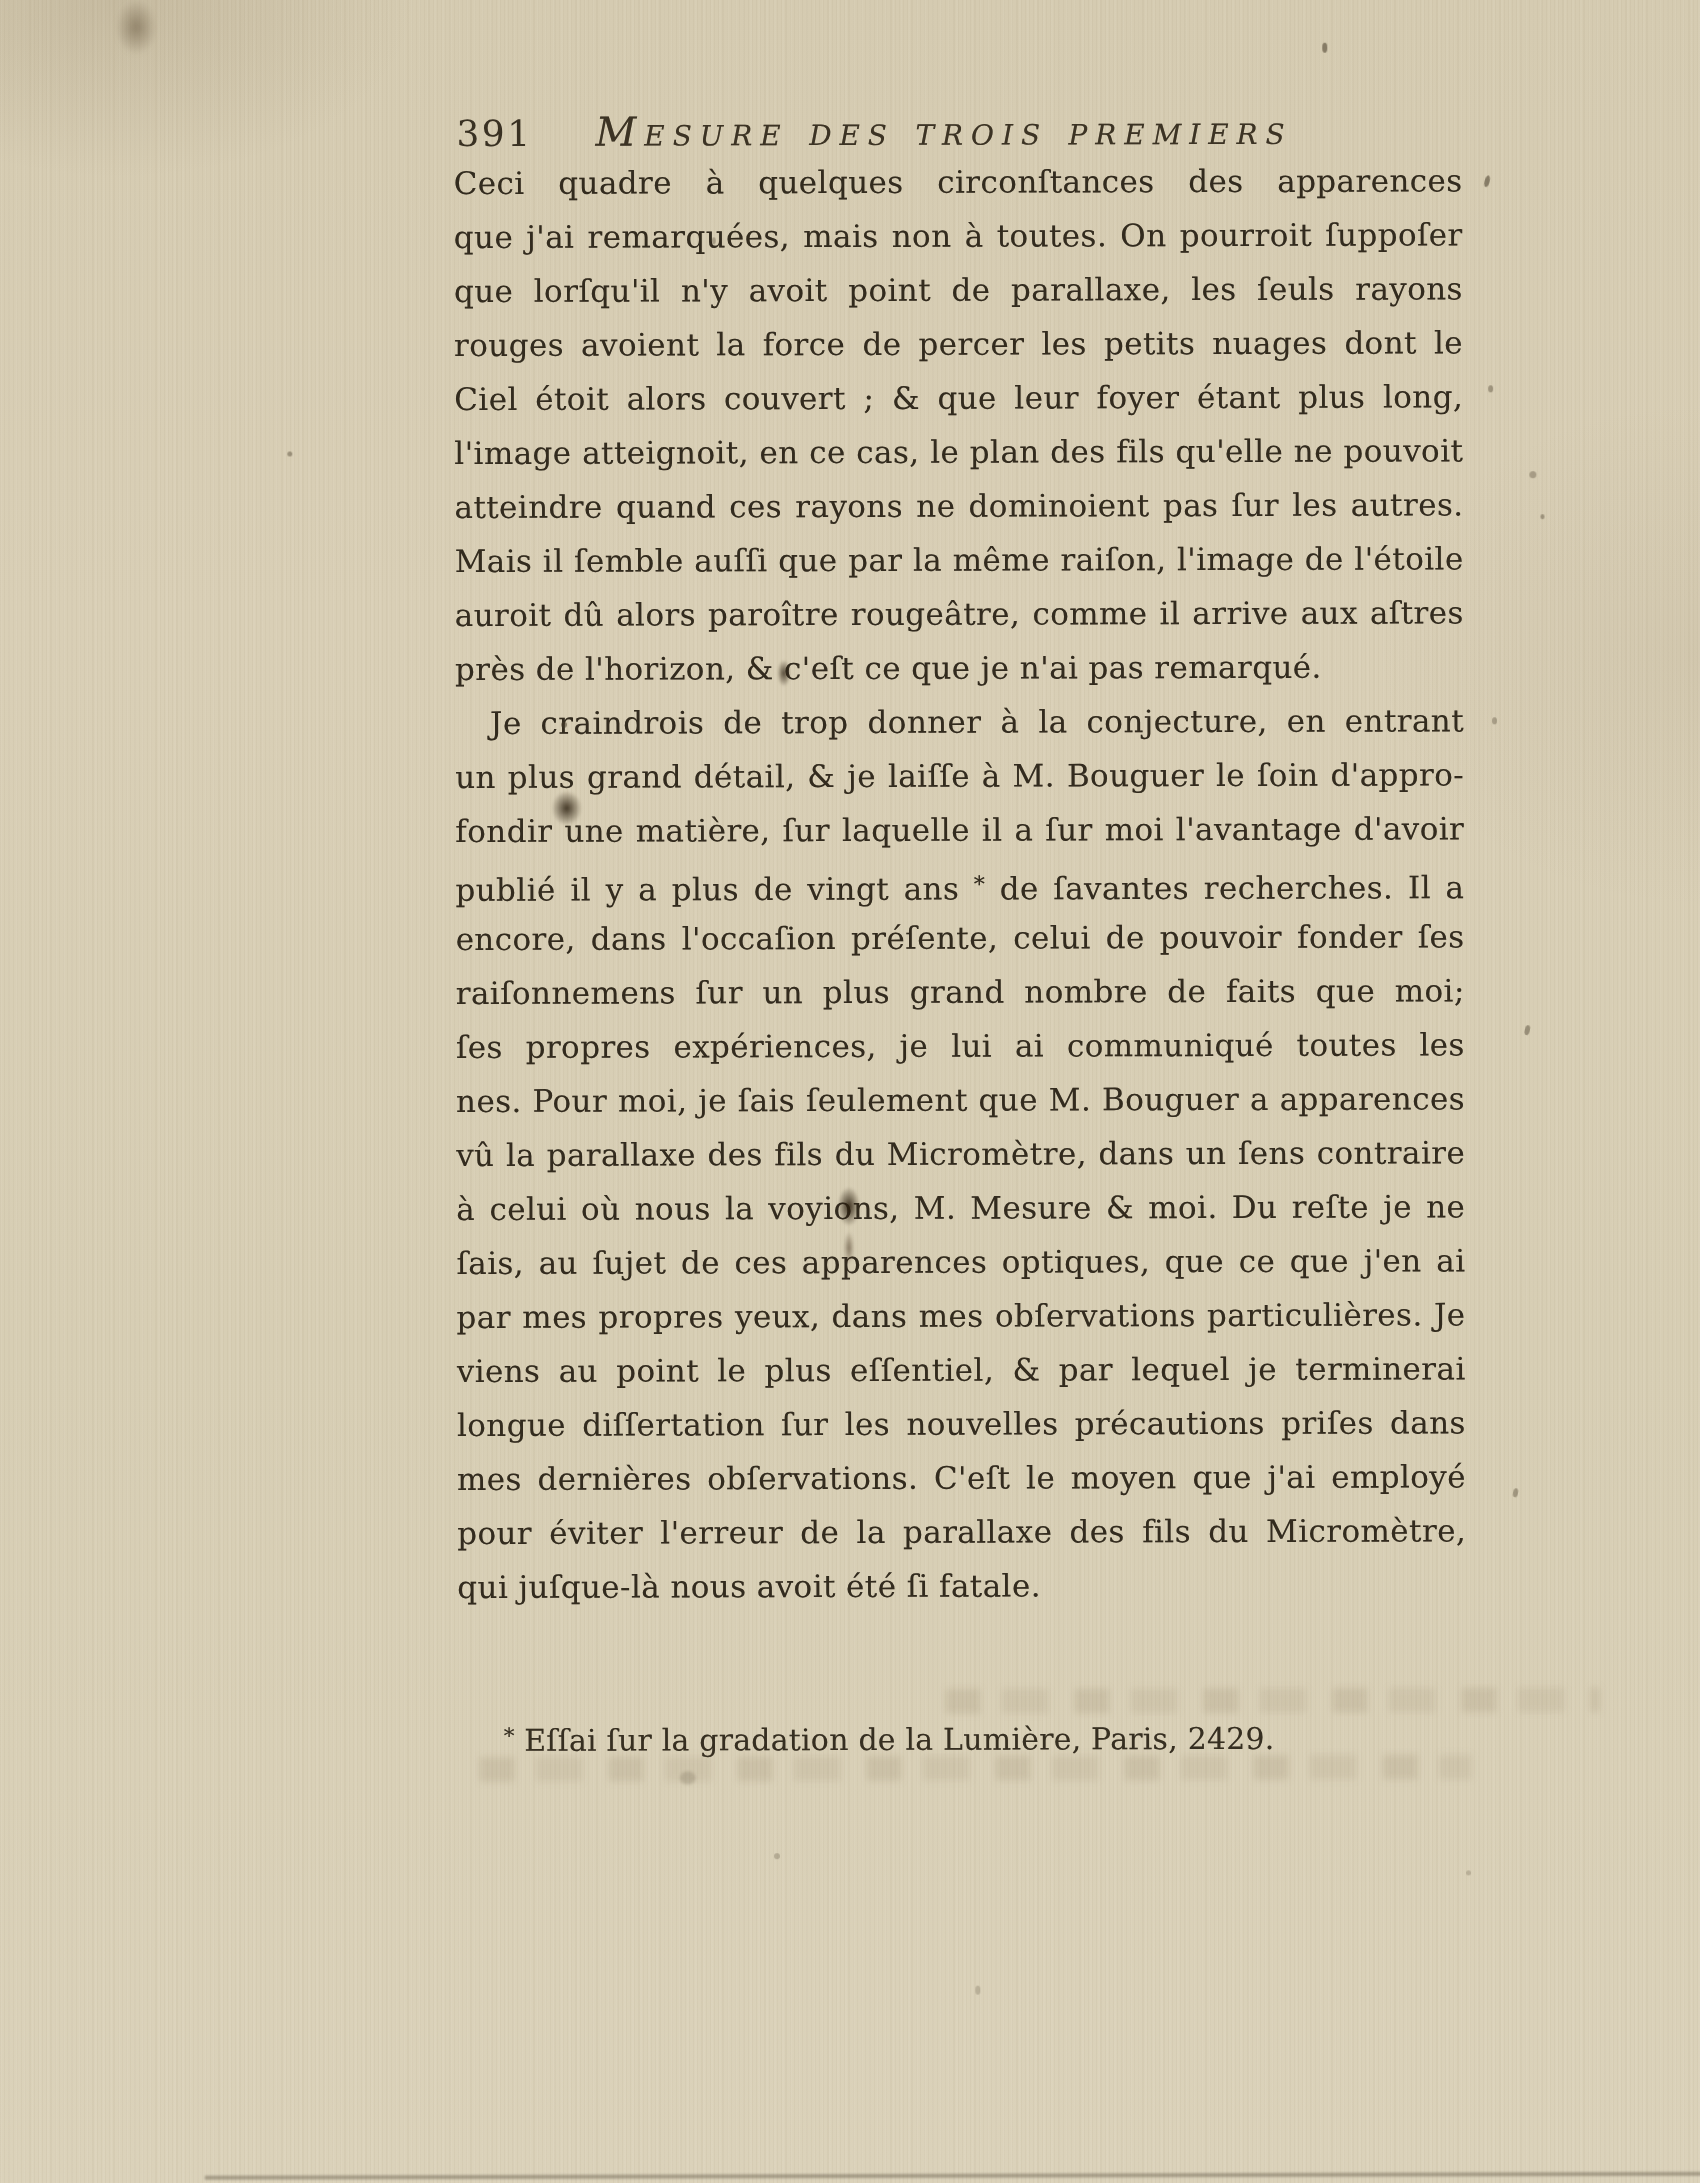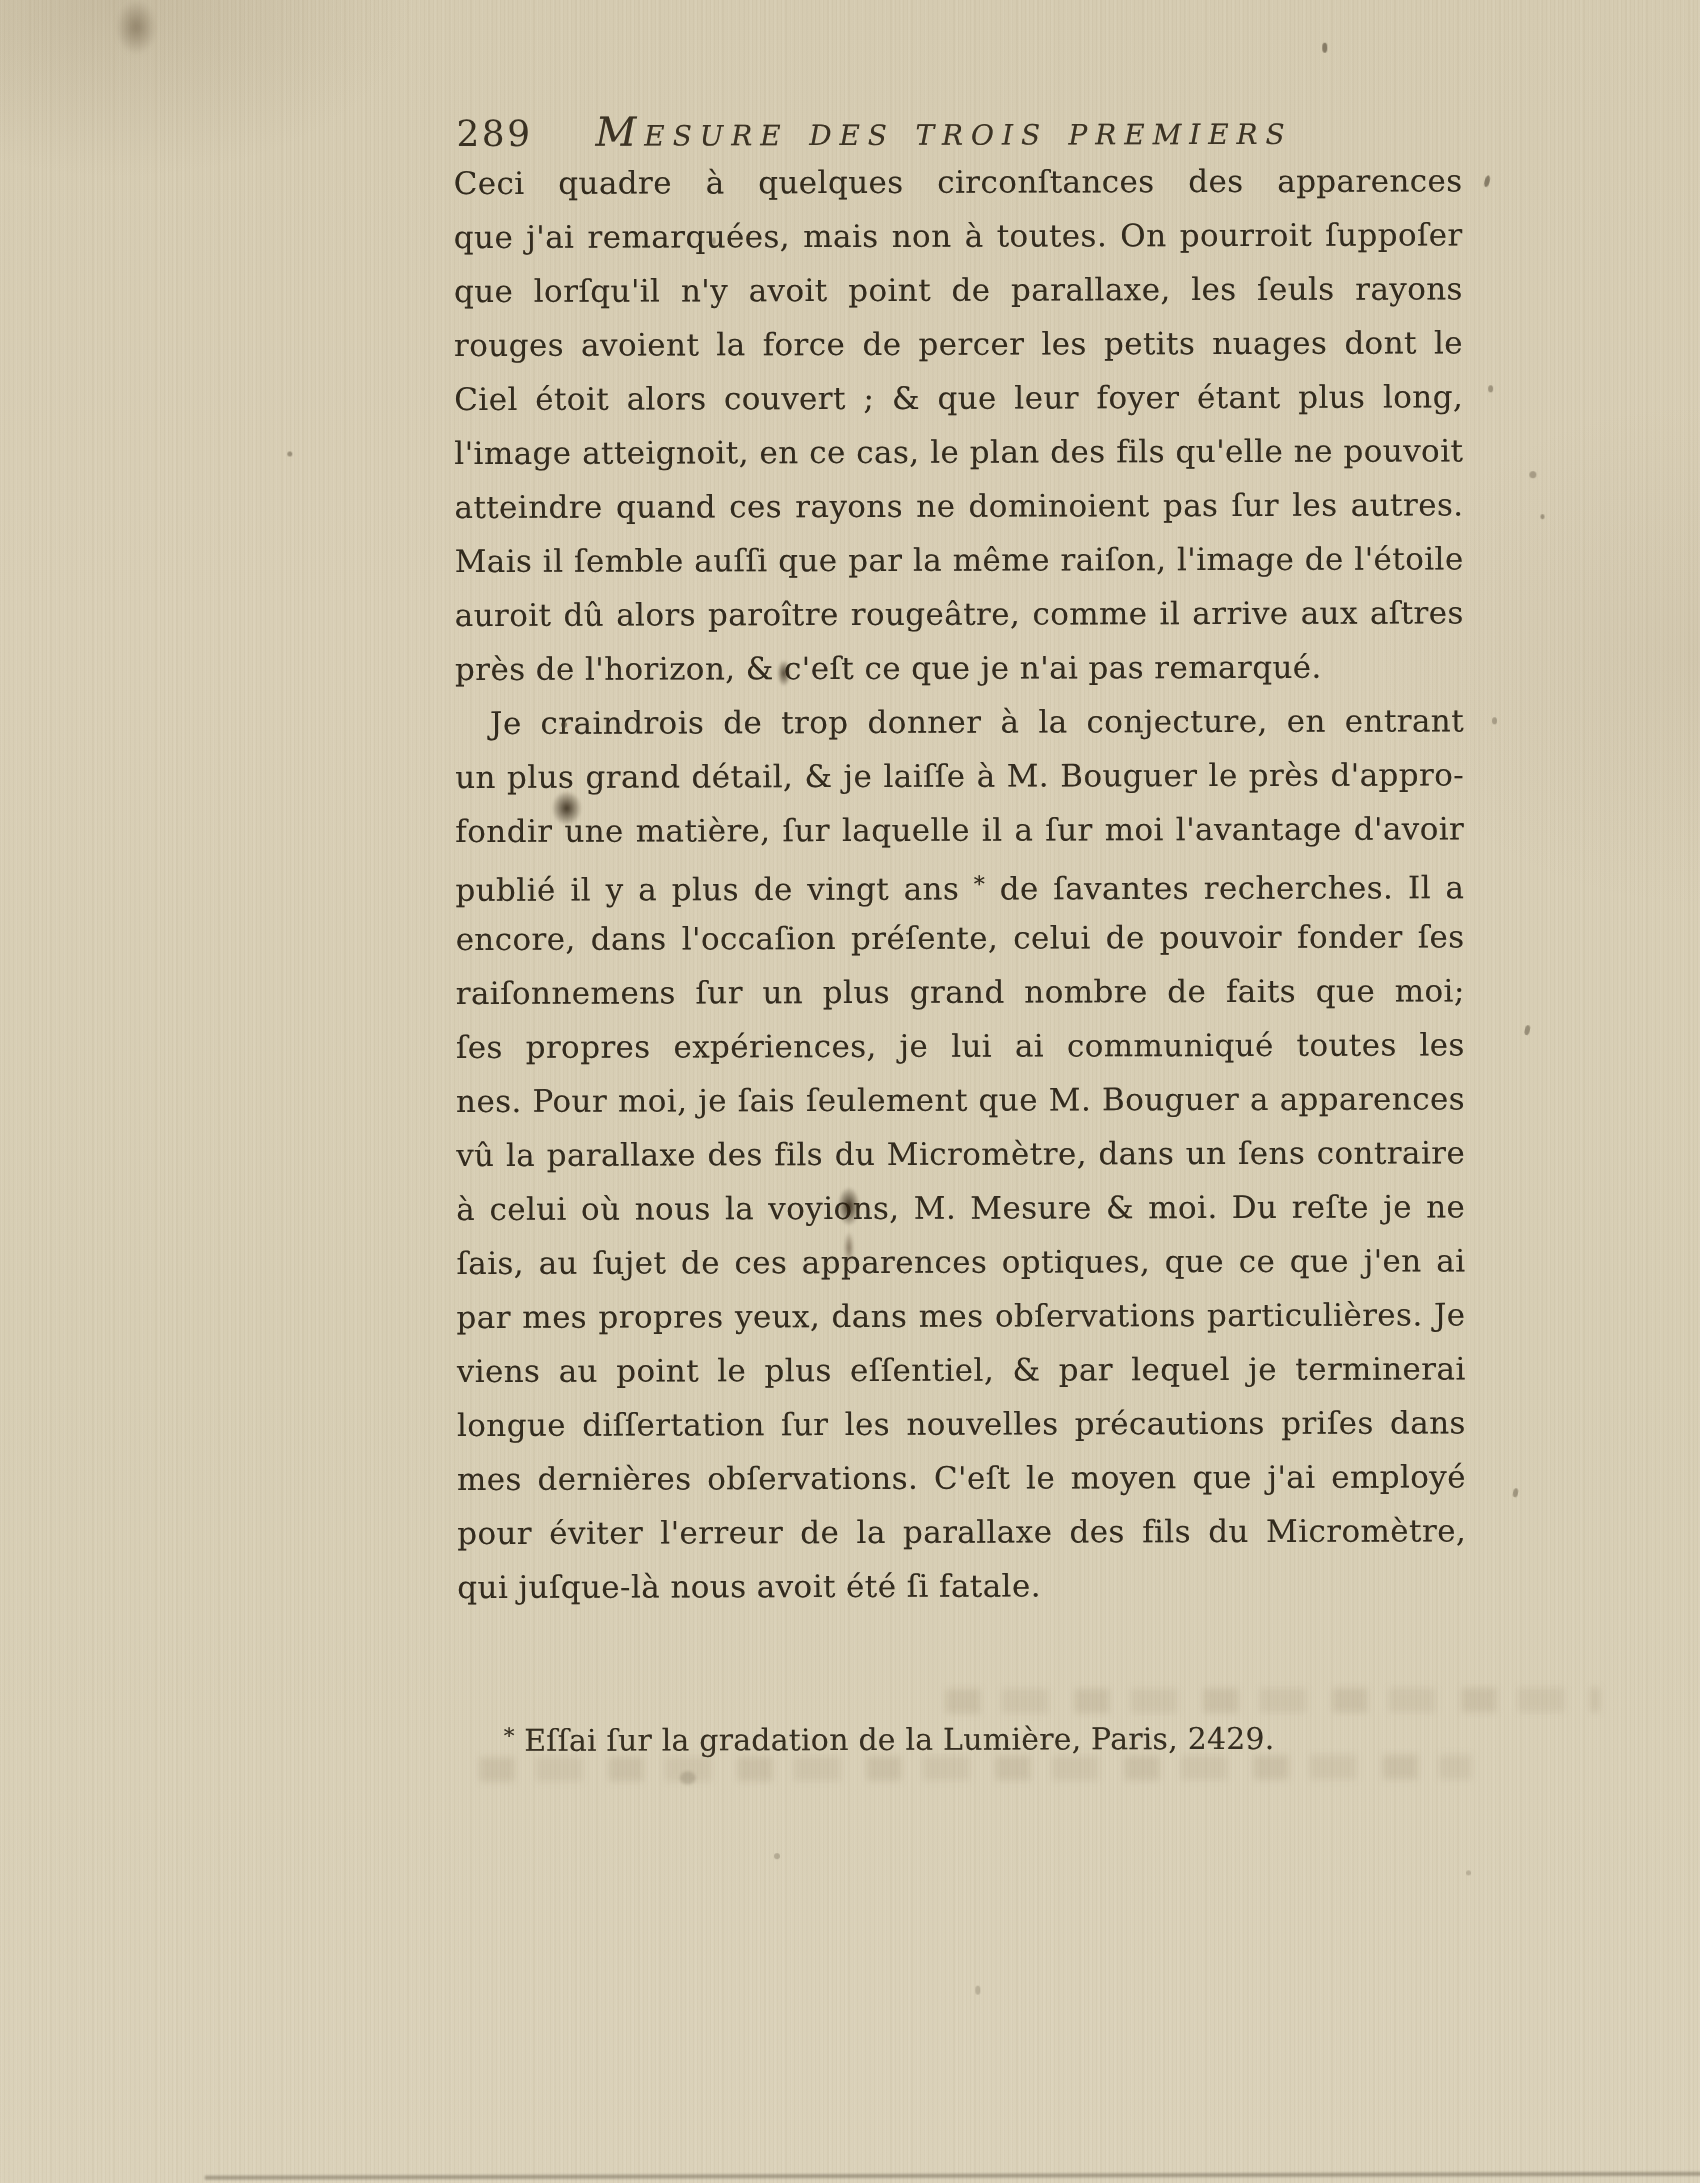--- a/index.html
+++ b/index.html
@@ -122,37 +122,37 @@
     background: rgba(78,68,52,0.38);
     filter: blur(1.2px);
   }
 </style>
 </head>
 <body>
 
 <div class="sheet">
 
   <div class="header">
-    <span class="pagenum">289</span>
+    <span class="pagenum">391</span>
     <span class="runtitle">Mesure des trois premiers</span>
   </div>
 
   <div class="bodytext">
       <div class="line"><span class="">Ceci quadre à quelques circonſtances des apparences optiques</span></div>
       <div class="line"><span class="">que j'ai remarquées, mais non à toutes. On pourroit ſuppoſer</span></div>
       <div class="line"><span class="">que lorſqu'il n'y avoit point de parallaxe, les ſeuls rayons</span></div>
       <div class="line"><span class="">rouges avoient la force de percer les petits nuages dont le</span></div>
       <div class="line"><span class="">Ciel étoit alors couvert ; &amp; que leur foyer étant plus long,</span></div>
       <div class="line"><span class="">l'image atteignoit, en ce cas, le plan des fils qu'elle ne pouvoit</span></div>
       <div class="line"><span class="">atteindre quand ces rayons ne dominoient pas ſur les autres.</span></div>
       <div class="line"><span class="">Mais il ſemble auſſi que par la même raiſon, l'image de l'étoile</span></div>
       <div class="line"><span class="">auroit dû alors paroître rougeâtre, comme il arrive aux aſtres</span></div>
       <div class="line no-just"><span class="">près de l'horizon, &amp; c'eſt ce que je n'ai pas remarqué.</span></div>
       <div class="line ind"><span class="">Je craindrois de trop donner à la conjecture, en entrant dans</span></div>
-      <div class="line"><span class="">un plus grand détail, &amp; je laiſſe à M. </span><span class="it">Bouguer</span><span class=""> le près d'appro-</span></div>
+      <div class="line"><span class="">un plus grand détail, &amp; je laiſſe à M. </span><span class="it">Bouguer</span><span class=""> le ſoin d'appro-</span></div>
       <div class="line"><span class="">fondir une matière, ſur laquelle il a ſur moi l'avantage d'avoir</span></div>
       <div class="line"><span class="">publié il y a plus de vingt ans </span><span class=" sup">*</span><span class=""> de ſavantes recherches. Il a</span></div>
       <div class="line"><span class="">encore, dans l'occaſion préſente, celui de pouvoir fonder ſes</span></div>
       <div class="line"><span class="">raiſonnemens ſur un plus grand nombre de faits que moi; outre</span></div>
       <div class="line"><span class="">ſes propres expériences, je lui ai communiqué toutes les mien-</span></div>
       <div class="line"><span class="">nes. Pour moi, je ſais ſeulement que M. </span><span class="it">Bouguer</span><span class=""> a apparences</span></div>
       <div class="line"><span class="">vû la parallaxe des fils du Micromètre, dans un ſens contraire</span></div>
       <div class="line"><span class="">à celui où nous la voyions, M. </span><span class="it">Mesure</span><span class=""> &amp; moi. Du reſte je ne</span></div>
       <div class="line"><span class="">ſais, au ſujet de ces apparences optiques, que ce que j'en ai vû</span></div>
       <div class="line"><span class="">par mes propres yeux, dans mes obſervations particulières. Je</span></div>

